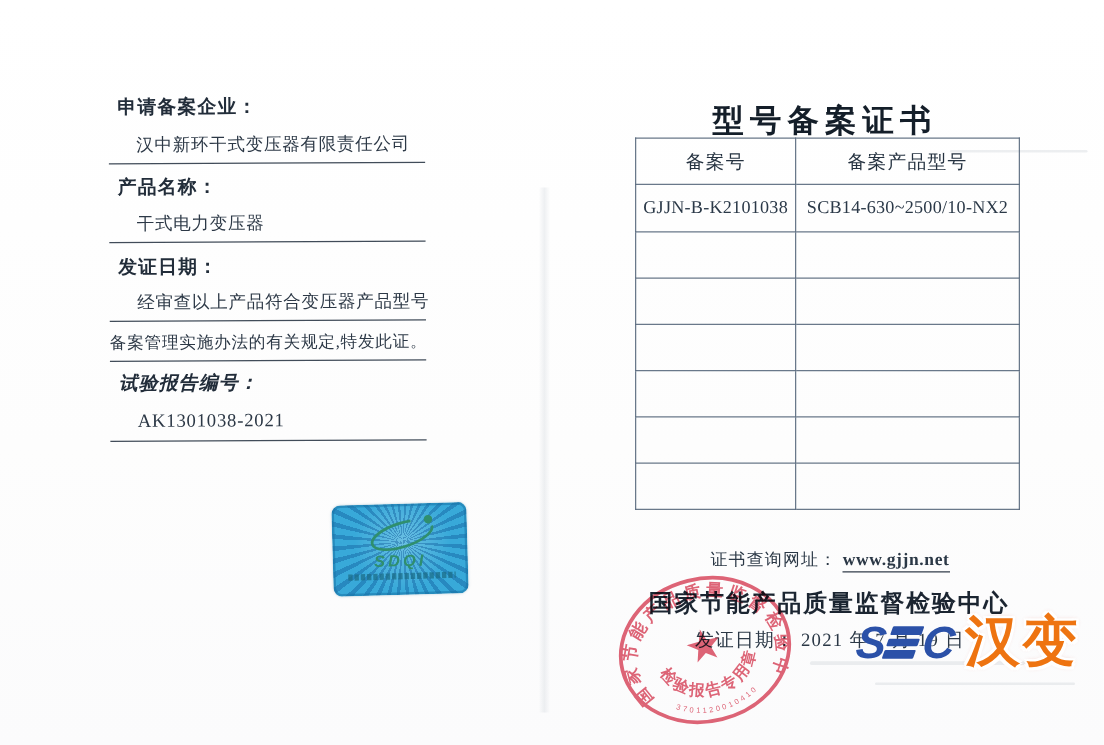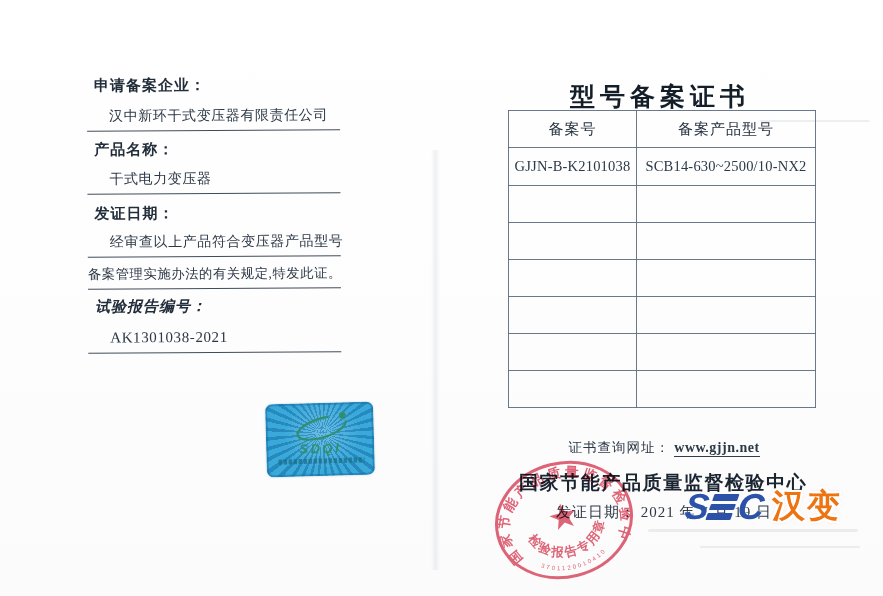--- a/index.html
+++ b/index.html
@@ -55,21 +55,21 @@
 
   
   .logo{position:absolute;left:685px;top:484px;display:flex;align-items:center;z-index:6;}
   .logo .sec{display:flex;align-items:center;color:#2b51a8;
     font-family:"Liberation Sans","DejaVu Sans",sans-serif;font-weight:bold;font-style:italic;
     font-size:36px;line-height:30px;transform:skewX(-6deg);
     text-shadow:0 0 2px rgba(255,255,255,0.9);}
   .logo .ebars{display:inline-flex;flex-direction:column;gap:3px;margin:0 3px 0 1px;transform:skewX(-14deg);}
   .logo .ebars i{display:block;width:25px;height:6.5px;background:#2b51a8;border-radius:1px;}
   .logo .hb{margin-left:8px;font-family:Liberation Mono, monospace;
-    font-weight:bold;font-size:33px;color:#ee7411;letter-spacing:2px;
+    font-weight:bold;font-size:44px;color:#ee7411;letter-spacing:2px;
     text-shadow:-2px -2px 0 #fff,2px -2px 0 #fff,-2px 2px 0 #fff,2px 2px 0 #fff,
       -2px 0 0 #fff,2px 0 0 #fff,0 -2px 0 #fff,0 2px 0 #fff,0 0 4px rgba(220,80,60,0.45);}
 
   
   .stamp{position:absolute;left:490px;top:458px;width:148px;height:124px;
     mix-blend-mode:multiply;opacity:0.88;z-index:5;}
 </style>
 </head>
 <body>
 

